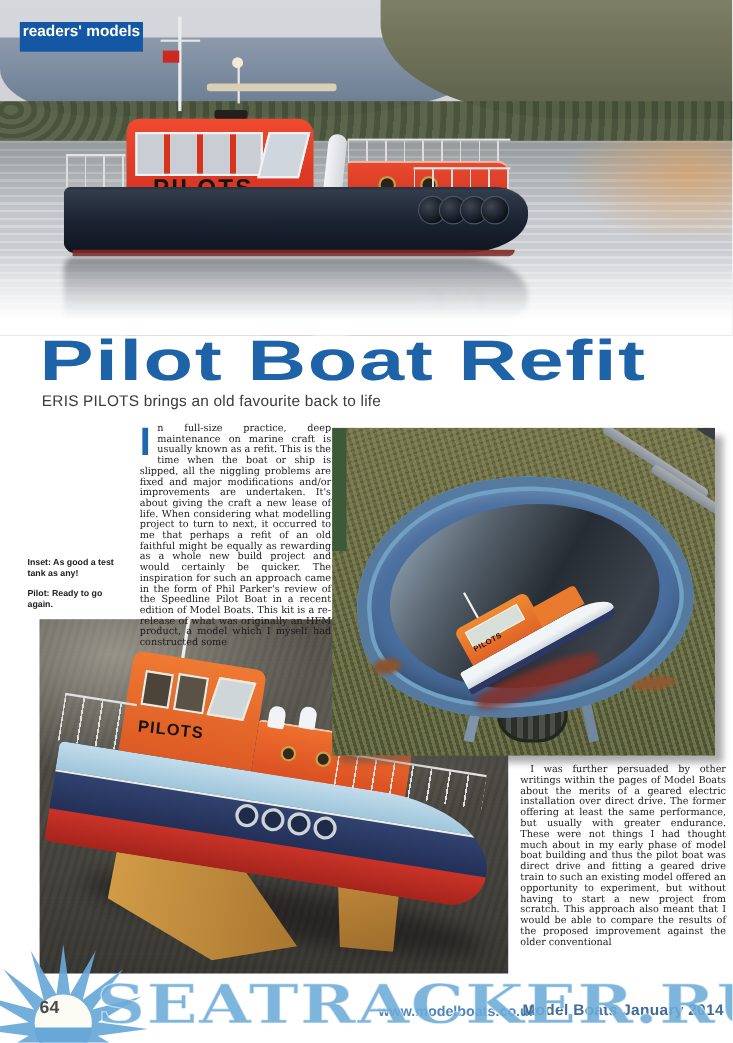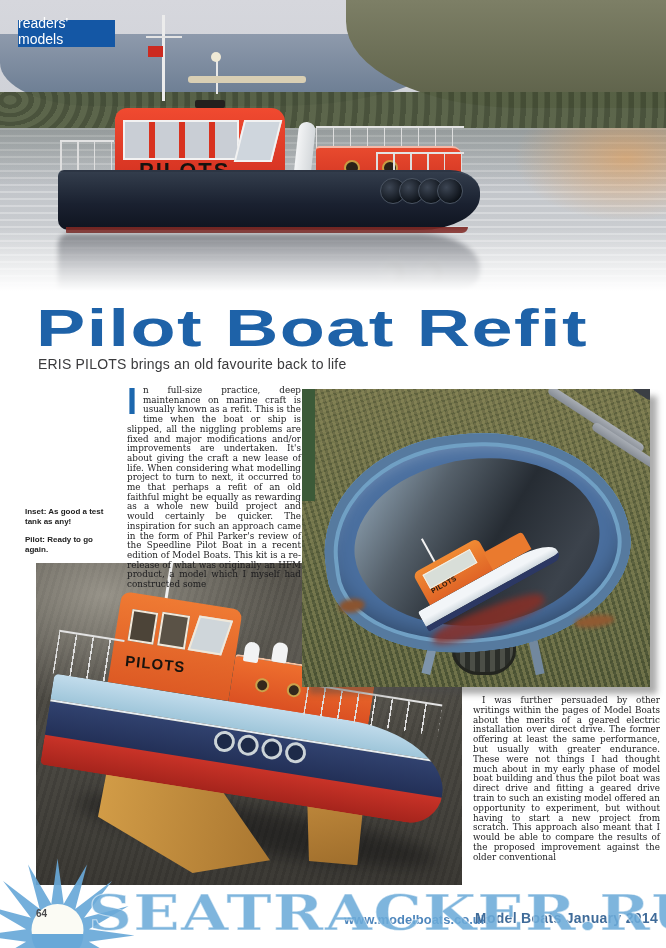--- a/index.html
+++ b/index.html
@@ -52,22 +52,22 @@
         background:repeating-linear-gradient(90deg,#dedede 0 1.5px,rgba(0,0,0,0) 1.5px 17px);}
   .b-hull{left:0;top:158px;width:422px;height:58px;
         background:linear-gradient(#333d4c 0%,#1a2130 55%,#0f141f 100%);
         border-radius:6px 30px 60px 10px/6px 22px 34px 10px;border-top:2px solid #45526388;}
   .b-boot{left:8px;top:215px;width:402px;height:6px;background:#7d2722;opacity:.9;
         border-radius:0 0 30px 4px;}
   .b-fender{width:24px;height:24px;border-radius:50%;top:166px;border:1px solid #4a5462;
         background:radial-gradient(circle at 35% 35%,#3d4654,#0d1219 72%);}
 
   
-  .tab{left:18px;top:20px;width:97px;height:27px;background:#1457a5;color:#fff;
-        display:flex;align-items:flex-end;justify-content:center;font-size:14px;font-weight:normal;z-index:6;}
+  .tab{left:18px;top:20px;width:112px;height:27px;background:#1457a5;color:#fff;
+        display:flex;align-items:flex-start;justify-content:center;font-size:14px;font-weight:bold;z-index:6;}
   .title{left:36px;top:298px;z-index:6;color:#1e62a8;font-weight:bold;font-size:52px;
         letter-spacing:1px;transform:scaleX(1.42);transform-origin:left;white-space:nowrap;}
   .subtitle{left:38px;top:356px;z-index:6;color:#3b3b3d;font-size:14px;letter-spacing:.2px;}
 
   
   .serif{font-family:"DejaVu Serif","Liberation Serif",serif;color:#1c1c1e;}
   .col1{left:127px;top:386px;width:174px;font-size:8.8px;line-height:9.7px;text-align:justify;z-index:4;}
   .dropcap{float:left;width:12px;font-size:36px;line-height:30px;font-weight:bold;color:#1c67ae;
         font-family:"Liberation Sans",sans-serif;margin:1px 4px 0 0;}
   .caps{left:25px;top:507px;width:86px;font-size:8px;line-height:9.6px;color:#222;z-index:4;}
@@ -146,21 +146,21 @@
   .b3-mast{left:40px;top:-12px;width:2px;height:30px;background:#f2f2f2;}
   .b3-cabin{left:16px;top:14px;width:74px;height:36px;border-radius:6px 6px 0 0;
         background:linear-gradient(#f08a33,#e06426);}
   .b3-win{left:8px;top:6px;width:52px;height:14px;background:#d8ded8;border:1px solid #f6f0e2;}
   .b3-pilots{left:8px;top:21px;font-weight:bold;font-size:7px;letter-spacing:.5px;color:#1c160f;}
   .b3-aft{left:88px;top:30px;width:44px;height:20px;border-radius:2px 4px 0 0;background:#ea7a2e;}
   .b3-hull{left:2px;top:50px;width:152px;height:17px;border-radius:3px 40px 8px 3px/3px 14px 8px 3px;
         background:linear-gradient(#f2f5f8 55%,#cfd8de);border-bottom:6px solid #2c3863;}
 
   
-  .pageno{left:36px;top:908px;z-index:52;font-size:10px;font-weight:bold;color:#4a4a4c;}
+  .pageno{left:36px;top:908px;z-index:52;font-size:16px;font-weight:bold;color:#4a4a4c;}
   .site{left:344px;top:912px;z-index:4;font-size:13px;font-weight:bold;color:#4e86bc;}
   .issue{right:8px;top:910px;z-index:4;font-size:14px;font-weight:bold;color:#3f6b99;letter-spacing:.3px;}
 
   
   .wm-text{left:88px;top:884px;z-index:51;font-family:"DejaVu Serif","Liberation Serif",serif;
         font-weight:bold;font-size:50px;white-space:nowrap;color:rgba(108,171,216,.88);
         -webkit-text-stroke:1px rgba(255,255,255,.55);letter-spacing:1px;
         transform:scale(1.22,.98);transform-origin:left top;}
   .wm-sun{left:-20px;top:858px;width:156px;height:156px;z-index:50;}
 </style>

